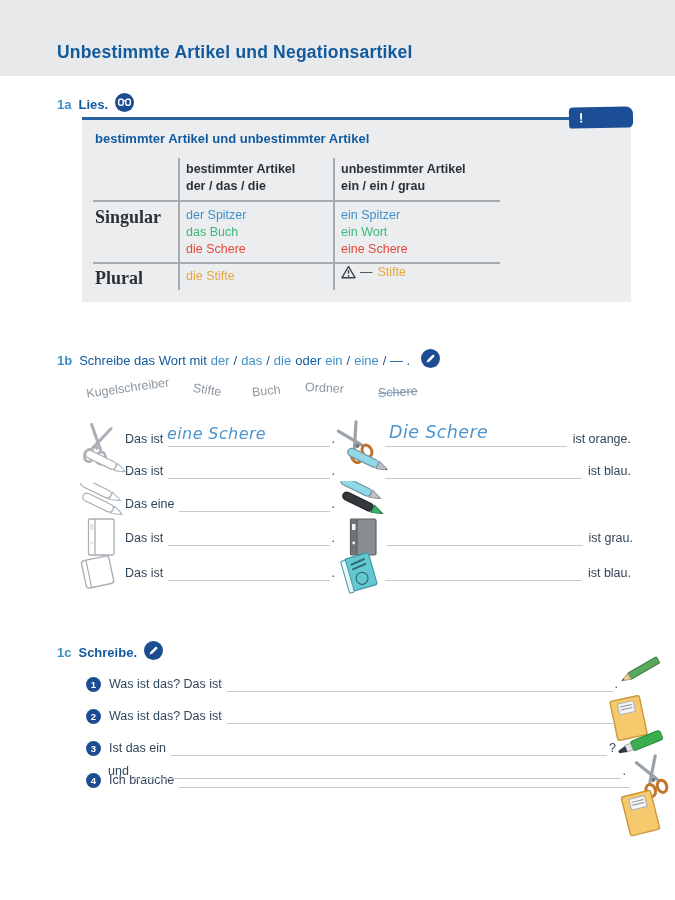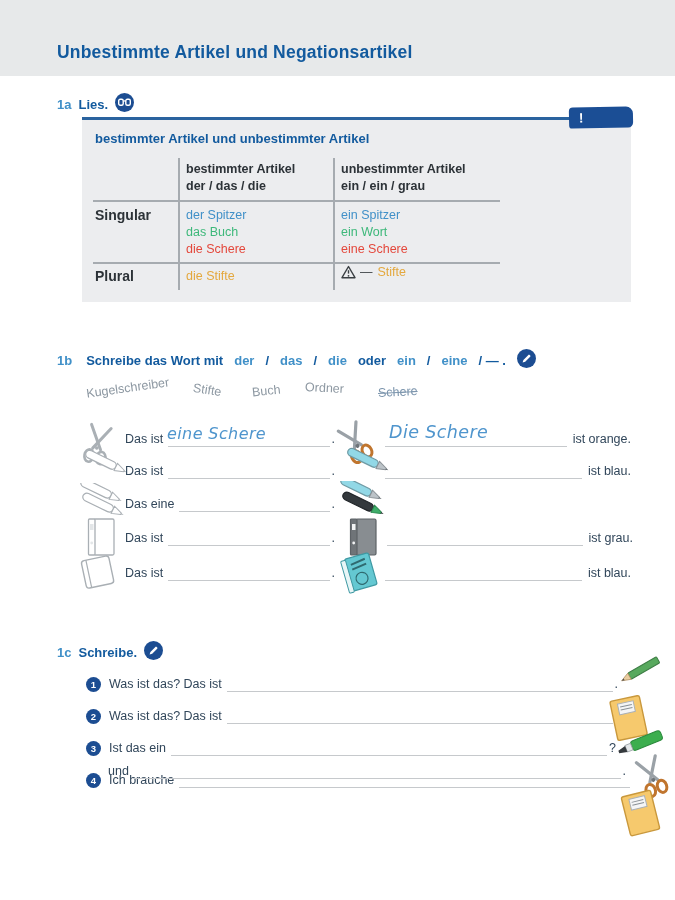--- a/index.html
+++ b/index.html
@@ -12,36 +12,36 @@
   .pagetitle{left:57px;top:42px;font-size:17.5px;font-weight:bold;color:#125a9e;letter-spacing:.2px;}
 
   
   .sechead{display:flex;align-items:flex-end;font-size:13px;white-space:nowrap;}
   .secnum{color:#4090c8;font-weight:bold;margin-right:7px;}
   .seclabel{color:#125a9e;font-weight:bold;}
   .badge{width:19px;height:19px;border-radius:50%;background:#1c4d92;display:inline-flex;
          align-items:center;justify-content:center;margin-left:7px;flex:0 0 auto;}
 
   
-  .ip{margin-right:4px;font-weight:bold;margin-left:7px;}
+  .ip{margin-right:4px;font-weight:normal;}
   .ip.navy{color:#125a9e;}
   .ip.blue{color:#4090c8;}
 
   
   .gbox{left:82px;top:117px;width:549px;height:185px;background:#ecedef;}
   .gline{left:0;top:0;width:549px;height:2.6px;background:#2a639f;}
   .alertbadge{left:487px;top:-10px;width:64px;height:21px;background:#1b4e95;
               border-radius:4px 7px 5px 3px;transform:rotate(-1.2deg);
               color:#fff;font-weight:bold;font-size:13.5px;line-height:21px;padding-left:10px;
               box-sizing:border-box;}
   .gtitle{left:13px;top:14px;font-size:13px;font-weight:bold;color:#125a9e;}
   .vline{width:1.5px;background:#a6abb0;top:41px;height:132px;}
   .hline{left:11px;width:407px;height:1.5px;background:#a6abb0;}
   .thead{font-size:12.5px;font-weight:bold;color:#2c3237;line-height:17px;}
-  .trowlabel{font-size:14px;font-weight:bold;color:#2c3237;}
+  .trowlabel{font-size:18px;font-weight:bold;color:#2c3237;font-family:Liberation Serif, serif;}
   .tword{font-size:12.5px;line-height:17px;}
   .c-blue{color:#4090c8;} .c-green{color:#3db87a;} .c-red{color:#e4483c;} .c-orange{color:#e4a83e;}
   .pluralcell{display:flex;align-items:center;font-size:12.5px;}
   .pluraldash{color:#3a3f43;margin:0 5px 0 4px;}
 
   
   .bankword{font-size:12.5px;color:#8d98a2;white-space:nowrap;}
   .strike{text-decoration:line-through;color:#7c95ad;}
 
   

